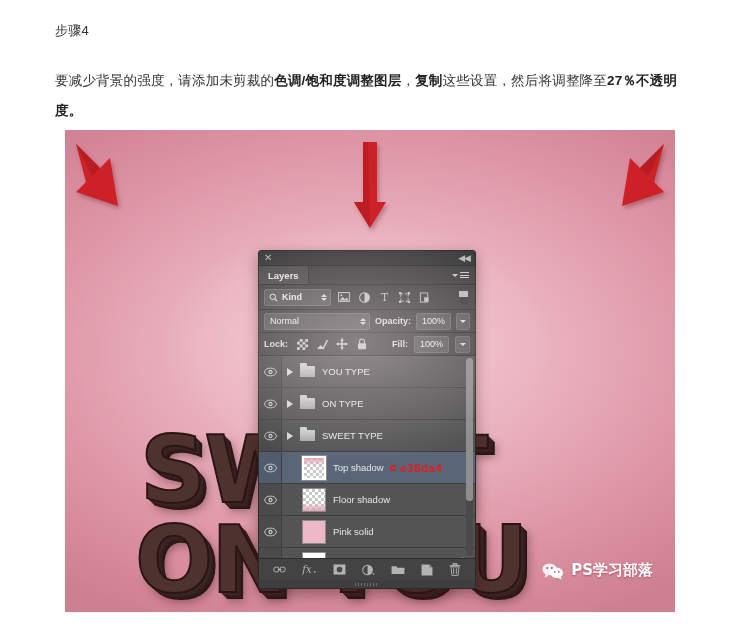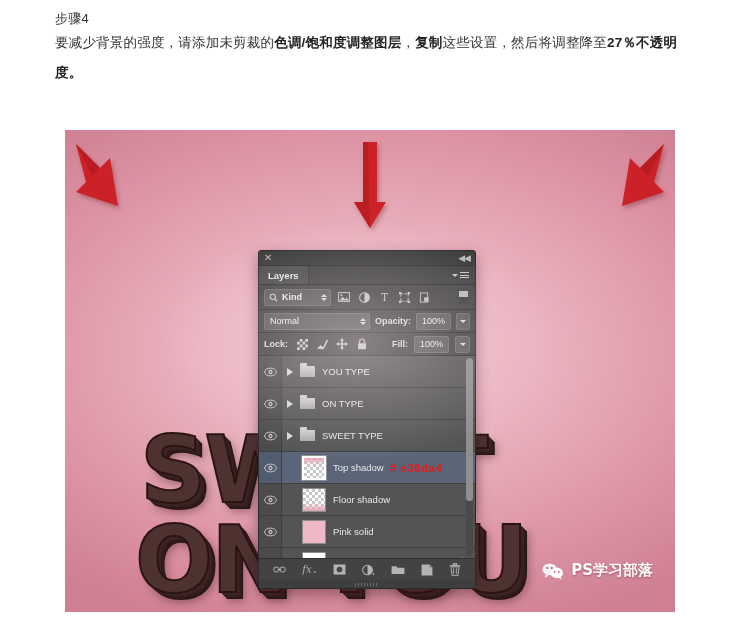--- a/index.html
+++ b/index.html
@@ -5,28 +5,28 @@
   html,body{margin:0;padding:0;}
   body{
     width:739px;height:628px;
     background:#ffffff;
     font-family:"Liberation Sans","DejaVu Sans",sans-serif;
     overflow:hidden;
     position:relative;
   }
 
   
-  .article{ position:absolute; left:55px; top:0; width:625px; }
+  .article{ position:absolute; left:55px; top:12px; width:625px; }
   .step-title{
     font-size:13px; color:#333; line-height:18px;
     margin-top:10px; letter-spacing:.2px;
   }
   .para{
     font-size:13.5px; color:#333; line-height:30px;
-    letter-spacing:.2px;
+    margin-top:26px; letter-spacing:.2px;
   }
   .para b{ font-weight:bold; color:#222; }
 
   
   .figure{
     position:absolute; left:65px; top:130px;
     width:610px; height:482px;
     overflow:hidden;
     background:
       radial-gradient(ellipse 78% 62% at 50% 46%, #f0bcc6 0%, #eab3bf 36%, #dd94a5 72%, #cf7f92 100%);

